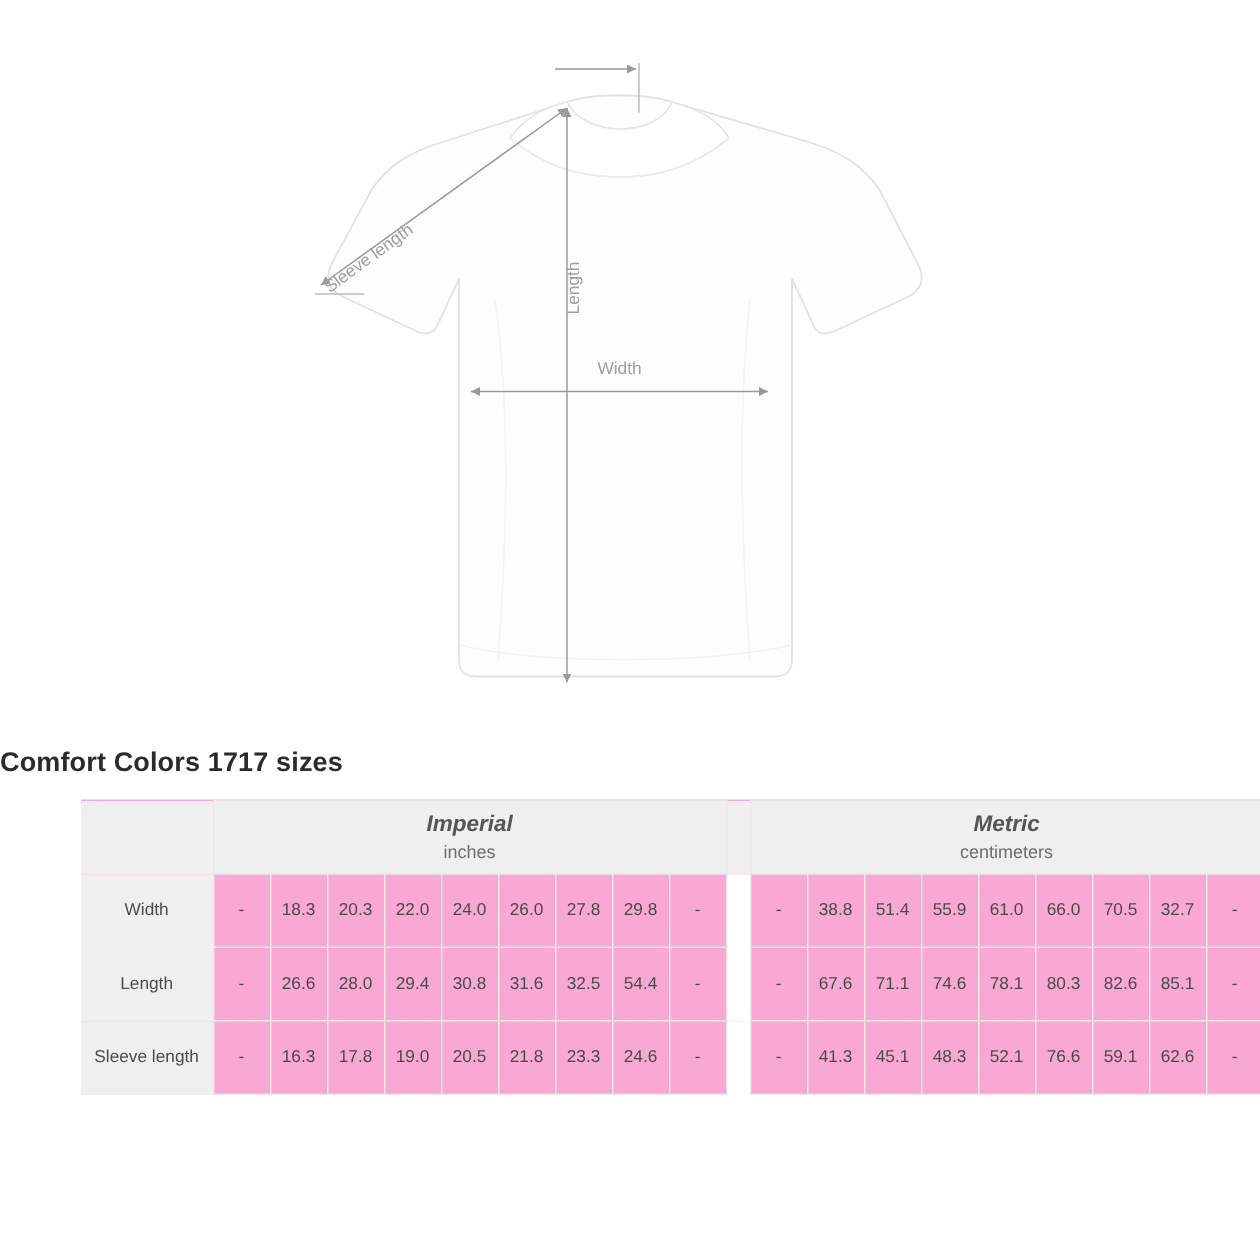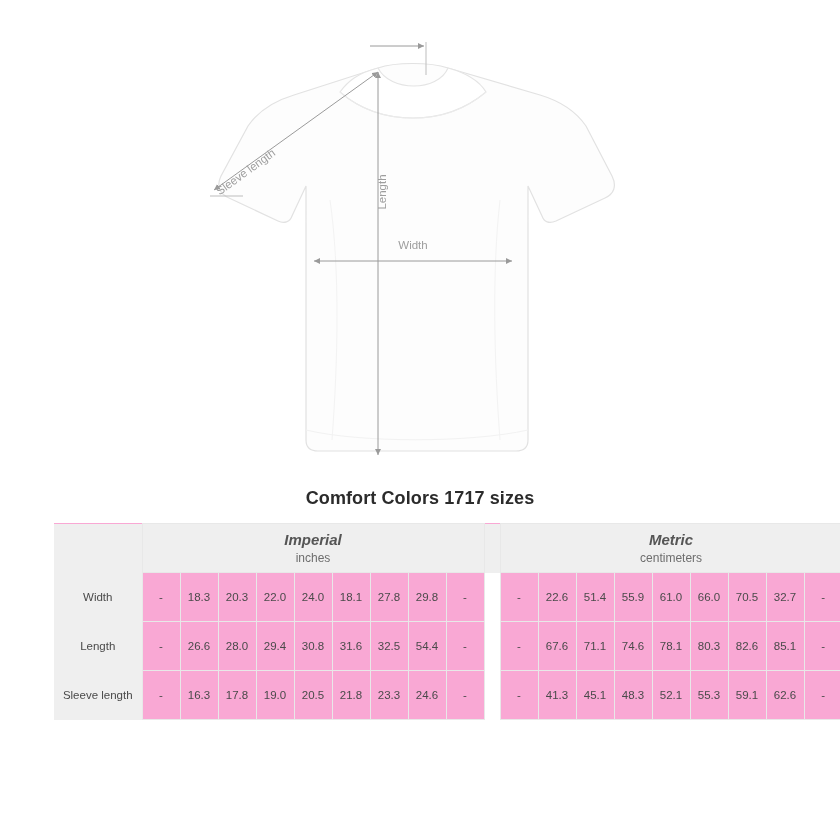--- a/index.html
+++ b/index.html
@@ -26,22 +26,21 @@
     position: relative;
     width: 840px;
     height: 480px;
   }
   .illustration svg {
     display: block;
   }
 
   
   .title-block {
-    text-align: center;
-    margin-top: 8px;
+    margin-top: 18px;
   }
   .chart-title {
     font-size: 18px;
     font-weight: bold;
     color: #2b2b2b;
     letter-spacing: 0.1px;
   }
   .chart-note {
     font-size: 11.5px;
     font-style: italic;
@@ -215,27 +214,27 @@
         </tr>
 
 
         <tr>
           <td class="row-label">Width</td>
           <td>-</td>
           <td>18.3</td>
           <td>20.3</td>
           <td>22.0</td>
           <td>24.0</td>
-          <td>18.1</td>
+          <td>26.0</td>
           <td>27.8</td>
           <td>29.8</td>
           <td>-</td>
           <td class="gap-col"></td>
           <td>-</td>
-          <td>22.6</td>
+          <td>38.8</td>
           <td>51.4</td>
           <td>55.9</td>
           <td>61.0</td>
           <td>66.0</td>
           <td>70.5</td>
           <td>32.7</td>
           <td>-</td>
         </tr>
 
         <tr>
@@ -271,21 +270,21 @@
           <td>21.8</td>
           <td>23.3</td>
           <td>24.6</td>
           <td>-</td>
           <td class="gap-col"></td>
           <td>-</td>
           <td>41.3</td>
           <td>45.1</td>
           <td>48.3</td>
           <td>52.1</td>
-          <td>55.3</td>
+          <td>76.6</td>
           <td>59.1</td>
           <td>62.6</td>
           <td>-</td>
         </tr>
       </tbody>
     </table>
   </div>
 
 </div>
 

